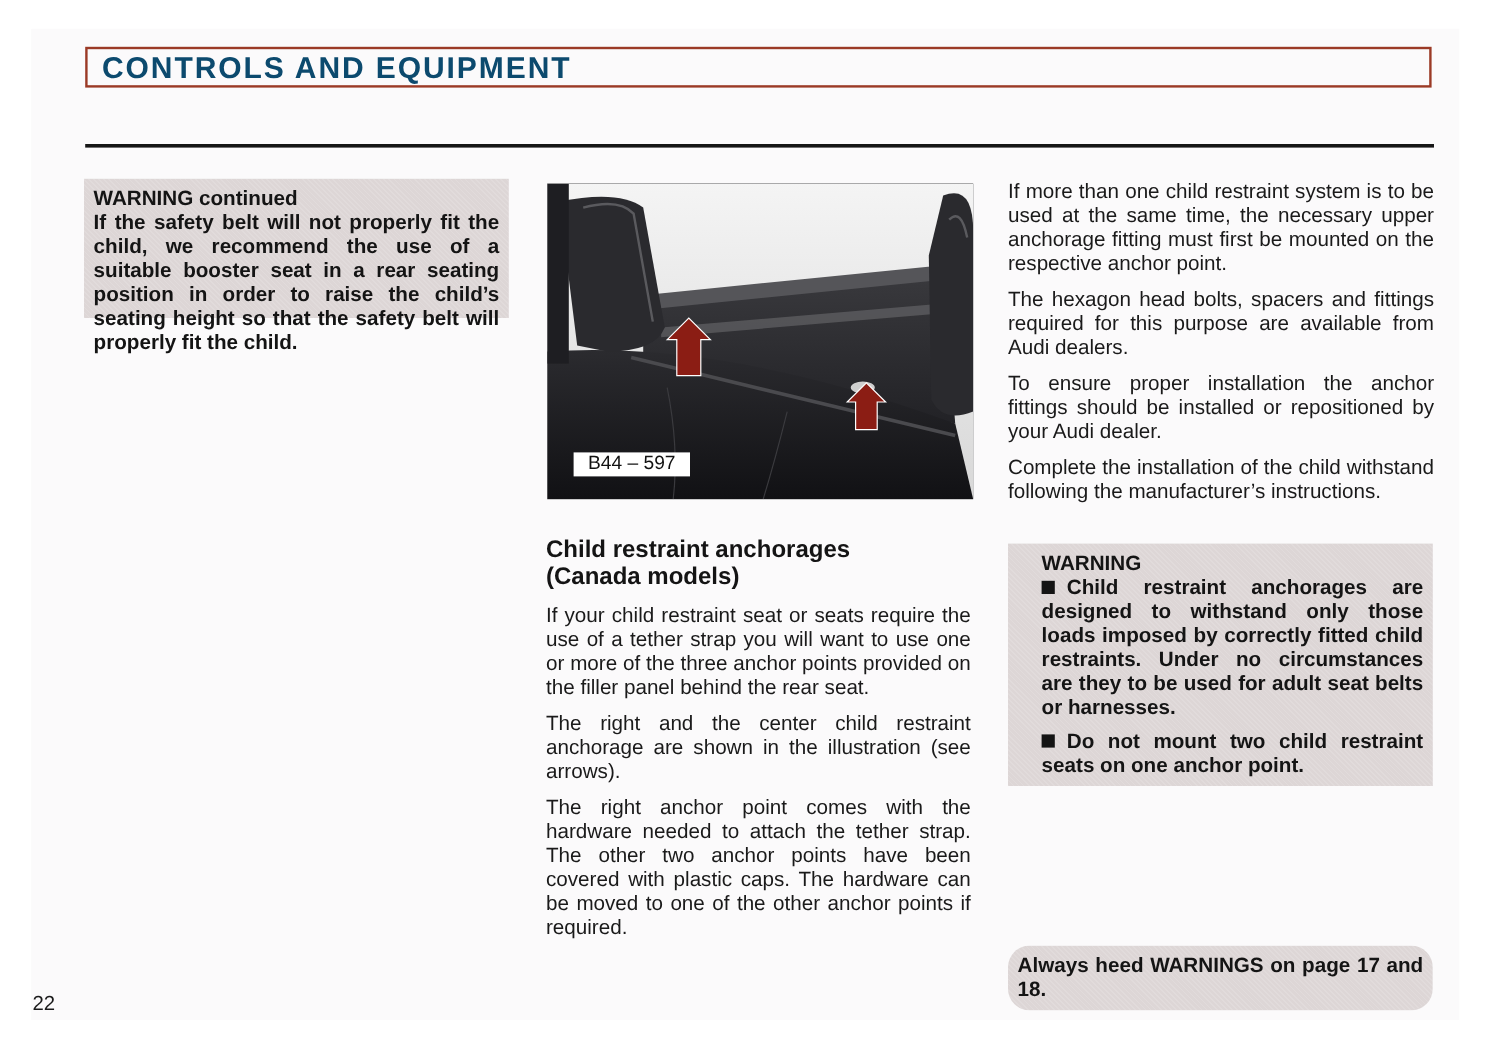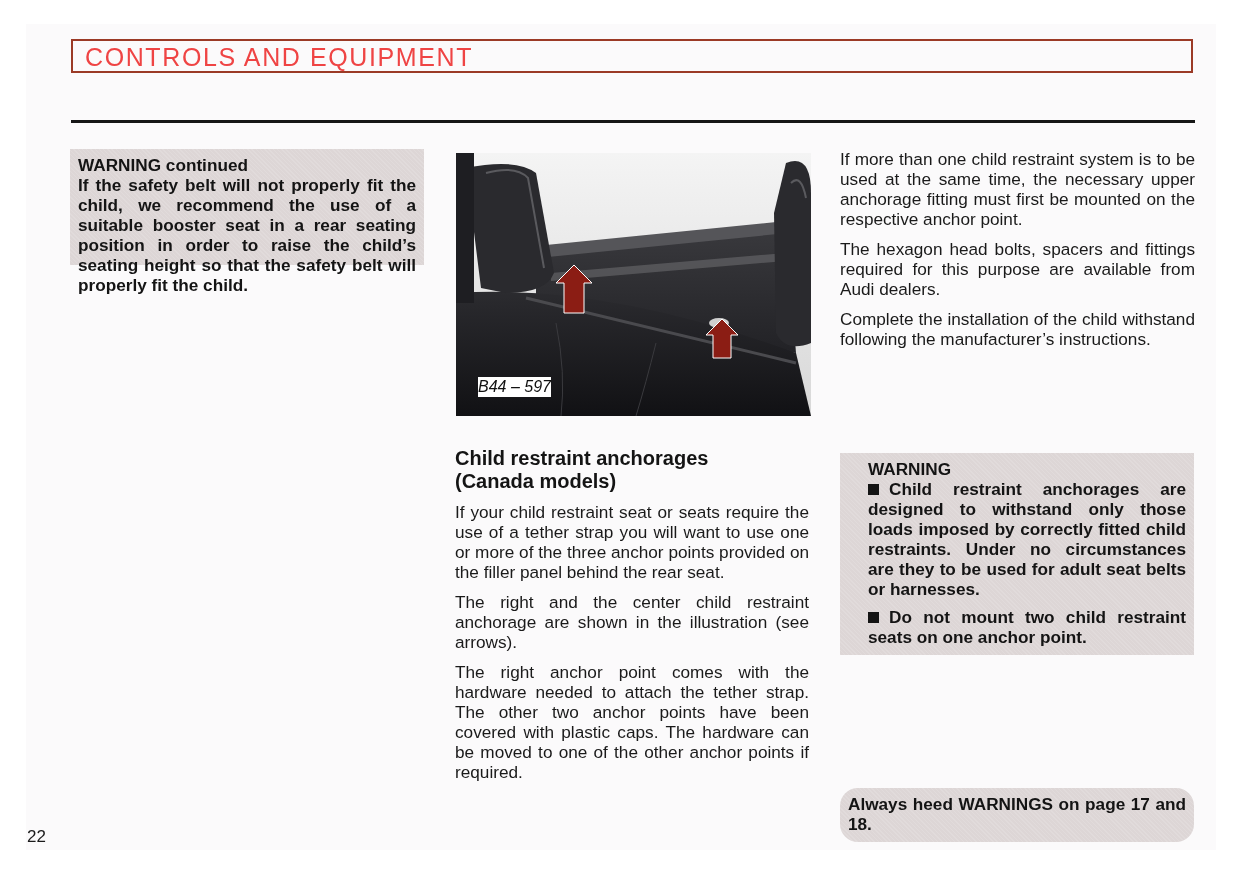--- a/index.html
+++ b/index.html
@@ -8,21 +8,21 @@
     font-family:"Liberation Sans", sans-serif; color:#1a1a1a;
   }
   .page {
     position:absolute; left:26px; top:24px; width:1190px; height:826px; background:#fbfafb;
   }
   .header-box {
     position:absolute; left:71px; top:39px; width:1122px; height:34px;
     border:2px solid #9b3a26; box-sizing:border-box; background:#fbfafb;
   }
   .header-title {
-    position:absolute; left:12px; top:2px; font-size:25px; font-weight:normal; letter-spacing:1.6px; color:#ef4444;
+    position:absolute; left:12px; top:2px; font-size:25px; font-weight:bold; letter-spacing:1.6px; color:#0c4a6e;
   }
   .rule {
     position:absolute; left:71px; top:120px; width:1124px; height:3px; background:#161616;
   }
   .warnbox {
     position:absolute; background:#ddd6d6; padding:6px 8px 6px 8px; box-sizing:border-box;
     font-weight:bold; font-size:17.2px; line-height:20px; color:#141414; text-align:justify;
     background-image: repeating-linear-gradient(45deg, rgba(255,255,255,0.12) 0 1px, transparent 1px 3px);
   }
   .warnbox p { margin:0; }
@@ -30,21 +30,21 @@
   .bullet {
     display:inline-block; width:11px; height:11px; background:#141414; margin-right:10px; vertical-align:0px;
   }
   .w1 { left:70px; top:149px; width:354px; height:116px; }
   .w2 { left:840px; top:453px; width:354px; height:202px;padding-left:28px; }
   .w3 { left:840px; top:788px; width:354px; height:54px;border-radius:18px; }
   .figure {
     position:absolute; left:456px; top:153px; width:355px; height:263px; background:#1b1b1e; overflow:hidden;
   }
   .fig-label {
-    position:absolute; left:22px; top:224px; background:#ffffff; padding:1px 0; font-size:16px; color:#111;font-style:italic;
+    position:absolute; left:22px; top:224px; background:#ffffff; padding:1px 12px; font-size:16px; color:#111;
   }
   .col {
     position:absolute; font-size:17.2px; line-height:20px; color:#1a1a1a; text-align:justify;
   }
   .col p { margin:0 0 10px 0; }
   .c2 { left:455px; top:502px; width:354px; }
   .c3 { left:840px; top:149px; width:355px; }
   .section-title {
     position:absolute; left:455px; top:447px; width:360px; font-size:20px; font-weight:bold; line-height:23px; color:#141414;
   }
@@ -119,20 +119,21 @@
 
 <div class="col c2">
   <p>If your child restraint seat or seats require the use of a tether strap you will want to use one or more of the three anchor points provided on the filler panel behind the rear seat.</p>
   <p>The right and the center child restraint anchorage are shown in the illustration (see arrows).</p>
   <p>The right anchor point comes with the hardware needed to attach the tether strap. The other two anchor points have been covered with plastic caps. The hardware can be moved to one of the other anchor points if required.</p>
 </div>
 
 <div class="col c3">
   <p>If more than one child restraint system is to be used at the same time, the necessary upper anchorage fitting must first be mounted on the respective anchor point.</p>
   <p>The hexagon head bolts, spacers and fittings required for this purpose are available from Audi dealers.</p>
+  <p>To ensure proper installation the anchor fittings should be installed or repositioned by your Audi dealer.</p>
   <p>Complete the installation of the child withstand following the manufacturer’s instructions.</p>
 </div>
 
 <div class="warnbox w2">
   <p>WARNING</p>
   <p><span class="bullet"></span><span>Child restraint anchorages are designed to withstand only those loads imposed by correctly fitted child restraints. Under no circumstances are they to be used for adult seat belts or harnesses.</span></p>
   <p class="gap"><span class="bullet"></span><span>Do not mount two child restraint seats on one anchor point.</span></p>
 </div>
 
 <div class="warnbox w3">

